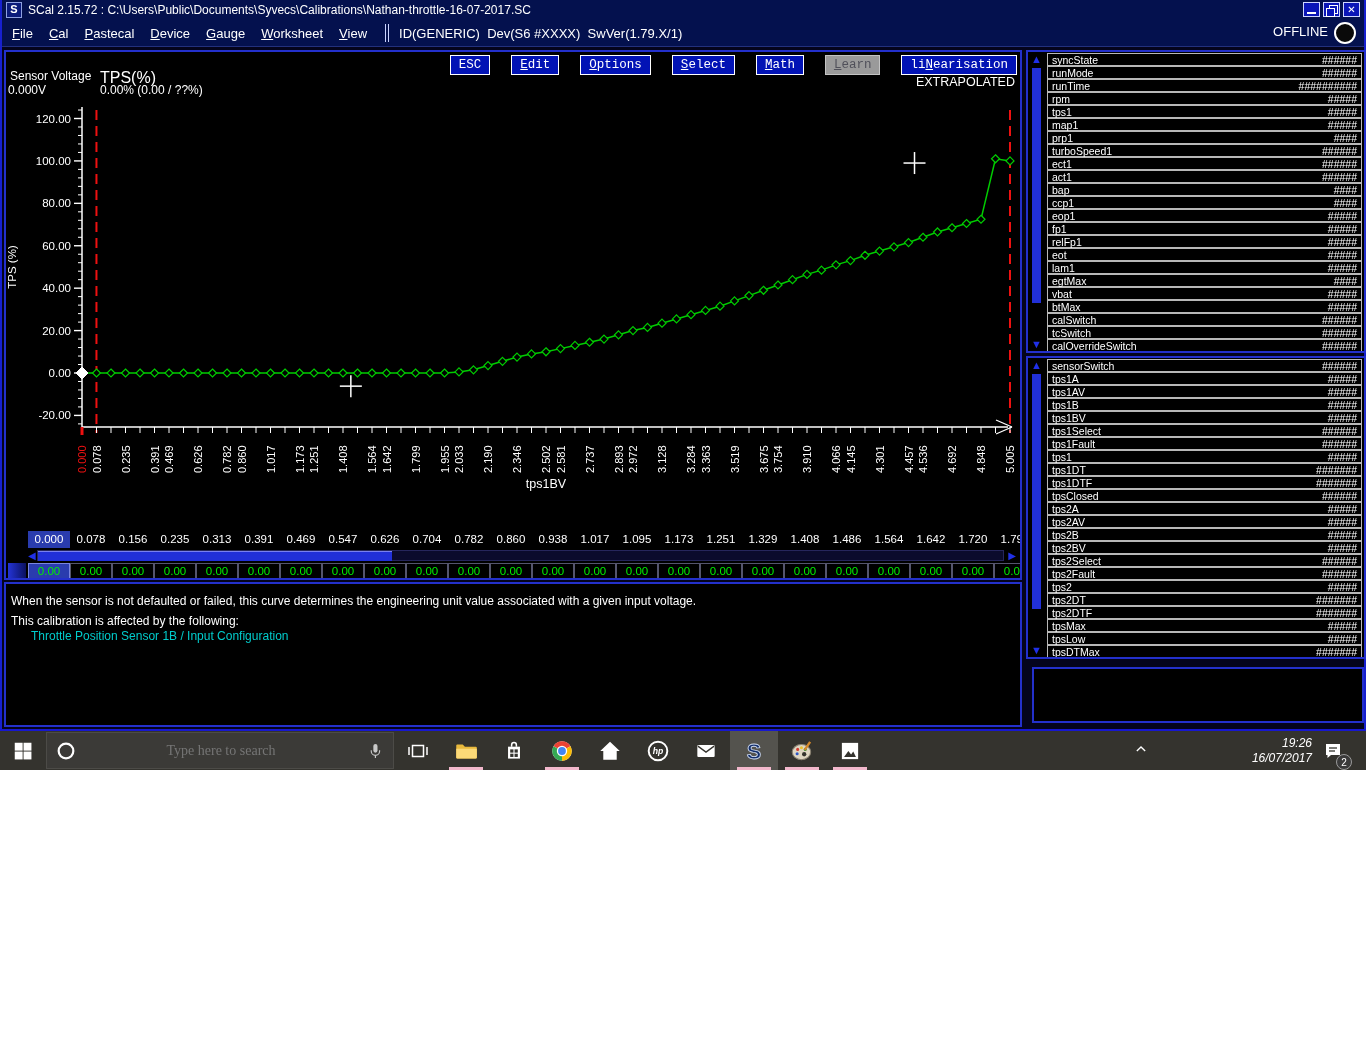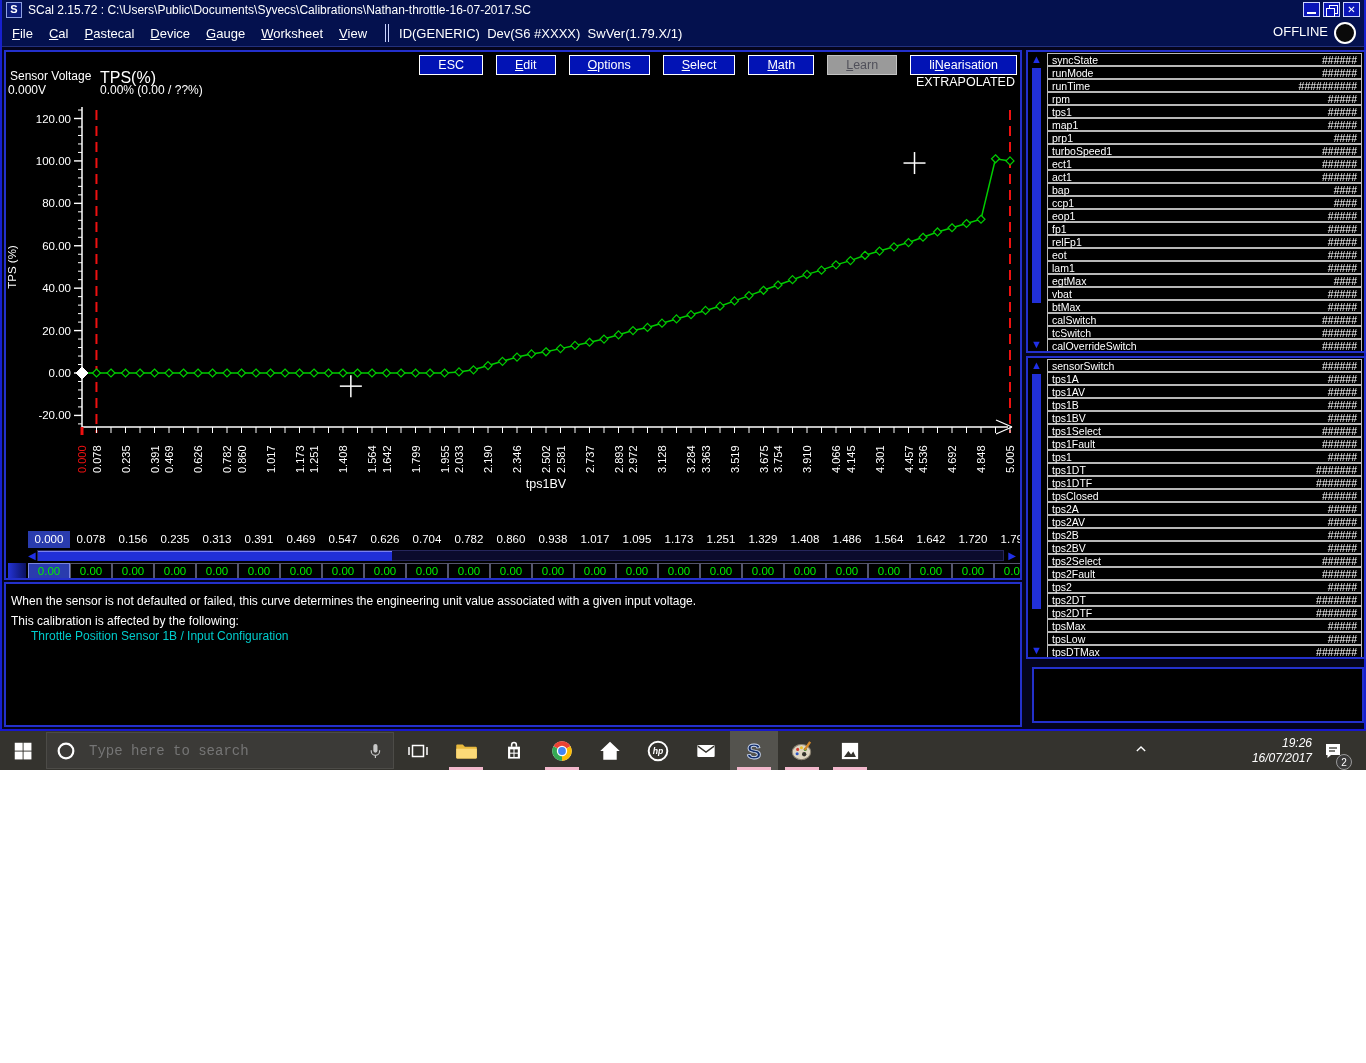--- a/index.html
+++ b/index.html
@@ -32,22 +32,22 @@
   .chart-panel{position:absolute;left:2px;top:50px;width:1018px;height:530px;background:#000;
                border:2px solid #2330cc;box-sizing:border-box;overflow:hidden;}
   .desc-panel{position:absolute;left:2px;top:582px;width:1018px;height:145px;background:#000;
               border:2px solid #2330cc;box-sizing:border-box;color:#fff;font-size:12px;}
   .breadcrumb{position:absolute;left:4px;top:3px;color:#00dd00;font-size:12px;white-space:nowrap;}
   .ro-lab1{position:absolute;left:4px;top:17px;color:#fff;font-size:12px;}
   .ro-lab2{position:absolute;left:94px;top:17px;color:#fff;font-size:16px;}
   .ro-val1{position:absolute;left:2px;top:31px;color:#fff;font-size:12px;}
   .ro-val2{position:absolute;left:94px;top:31px;color:#fff;font-size:12px;}
   .toolbar{position:absolute;right:3px;top:3px;display:flex;gap:13px;}
-  .tbtn{background:#0213b5;border:1px solid #fff;color:#fff;font-size:12.5px;padding:2px 18px;
-        font-family:Liberation Sans, sans-serif;cursor:default;}
+  .tbtn{background:#0213b5;border:1px solid #fff;color:#fff;font-size:12.5px;padding:2px 8px;
+        font-family:Liberation Mono, monospace;cursor:default;margin-left:8px;}
   .tbtn.disabled{background:#9a9a9a;color:#50505a;border-color:#c4c4c4;}
   .extrap{position:absolute;right:5px;top:23px;color:#fff;font-size:12.5px;}
   
   .tbl-head{position:absolute;left:22px;top:479px;height:17px;display:flex;color:#fff;font-size:11.5px;}
   .tbl-head .hc{width:42px;text-align:center;line-height:17px;}
   .tbl-head .hc.sel{background:#2a3cae;}
   .tbl-scroll{position:absolute;left:0;top:498px;right:4px;height:12px;}
   .sc-arrow{position:absolute;top:0;color:#2030e8;font-size:10px;line-height:12px;}
   .sc-track{position:absolute;left:31px;right:12px;top:0;height:11px;background:#0b0b2c;border:1px solid #26265c;box-sizing:border-box;}
   .sc-thumb{position:absolute;left:0;top:0;width:354px;height:9px;background:#2130d8;border-top:1px solid #7880f0;}
@@ -70,21 +70,21 @@
   .wsc-thumb{position:absolute;left:4px;top:16px;width:9px;bottom:48px;background:#2130d8;}
   .empty-panel{position:absolute;left:1030px;top:667px;width:332px;height:56px;background:#000;
                border:2px solid #2330cc;box-sizing:border-box;}
   
   .taskbar{position:absolute;left:0;top:729px;width:1366px;height:39px;background:#34332e;
            border-top:2px solid #1717d0;box-sizing:content-box;display:flex;align-items:center;}
   .tb-start{width:46px;height:39px;display:flex;align-items:center;justify-content:center;}
   .tb-search{width:348px;height:37px;background:#3b3a37;border:1px solid #4c4b47;box-sizing:border-box;
              display:flex;align-items:center;gap:10px;padding:0 8px;}
   .tb-search input{background:transparent;border:none;outline:none;color:#c9c9c9;font-size:14px;
-                   font-family:Liberation Mono, monospace;flex:1;}
+                   font-family:Liberation Serif, serif;flex:1;text-align:center;}
   .tb-ico{width:48px;height:39px;display:flex;align-items:center;justify-content:center;position:relative;}
   .tb-ico.active{background:#54534e;}
   .tb-ico .runline{position:absolute;left:7px;right:7px;bottom:0;height:3px;background:#f2b8cc;}
   .tray{margin-left:auto;display:flex;align-items:center;}
   .tray-chevron{width:26px;text-align:center;}
   .tray-gap{width:86px;}
   .tray-clock{color:#fff;font-size:12px;text-align:right;line-height:15px;width:72px;font-style:italic;}
   .tray-notif{width:42px;position:relative;display:flex;justify-content:center;}
   .notif-badge{position:absolute;right:2px;bottom:-7px;width:16px;height:16px;border-radius:50%;
                background:#3a3a3a;border:1px solid #9a9a9a;color:#fff;font-size:10px;text-align:center;

